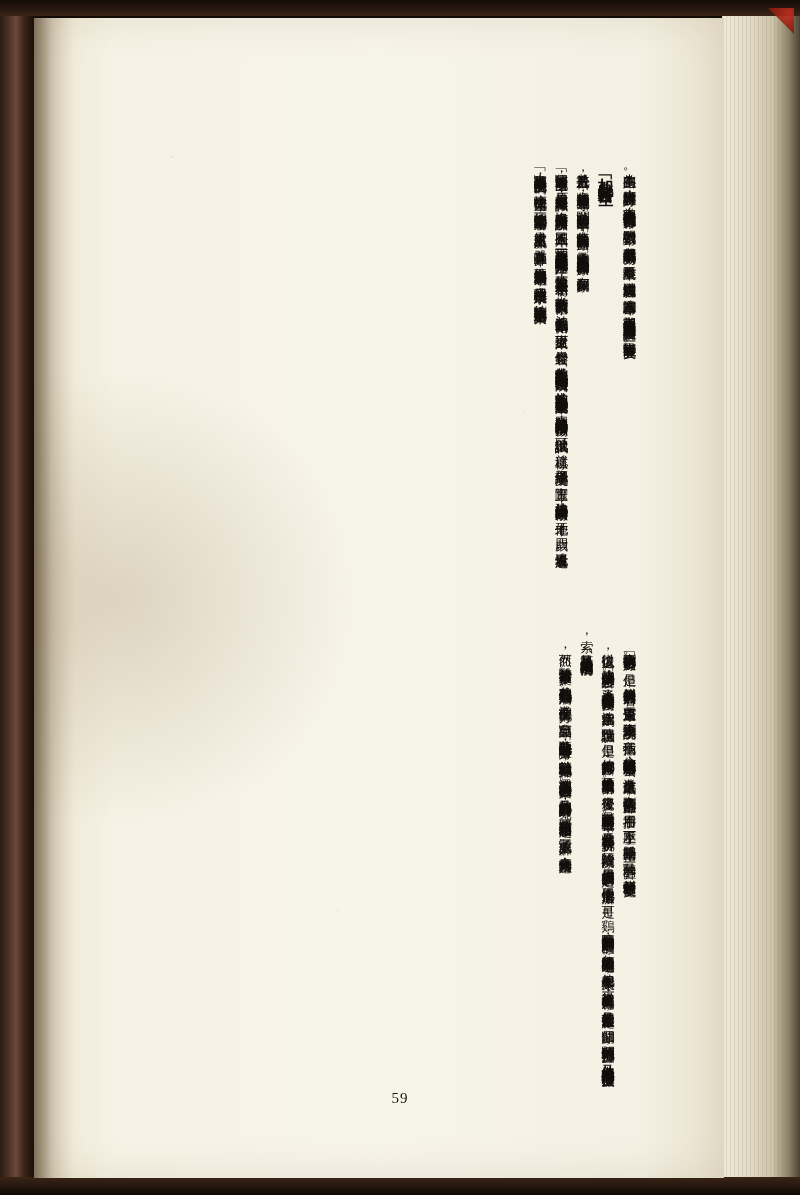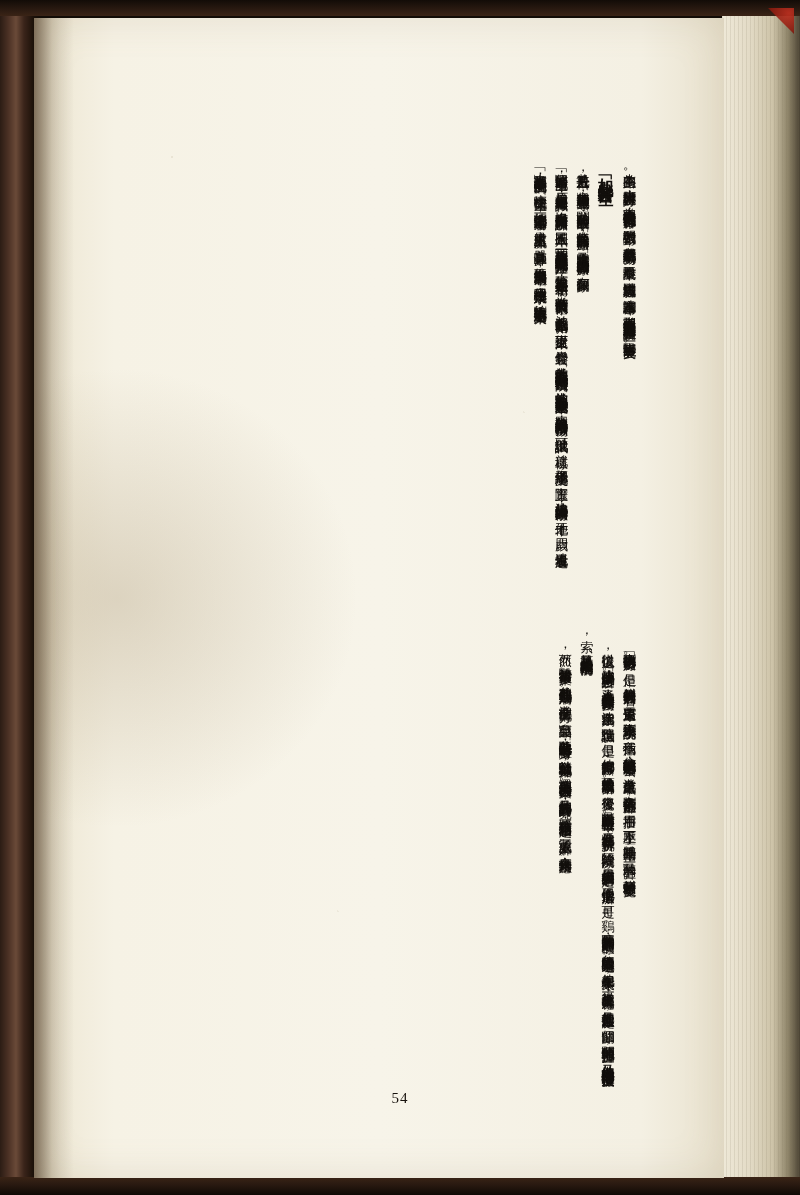--- a/index.html
+++ b/index.html
@@ -128,14 +128,14 @@
     </div>
 
     <div class="block" id="block-bottom">
       <p class="no-indent">劉素德的傷口居然「長好了」。但是，錯裂的脊骨仍然翹着，需要矯正還原。劉素德要求小沈說：「我不怕痛，你給我使勁把翹起的骨頭壓下去」，沈孝全「鼓足勇氣，在劉素德骨折的部位上，用右手捶，左手下壓，雙手同時動作，只聽「卡」的一聲，錯裂的骨頭竟整復了」。</p>
       <p>從這以後，小沈的小屋便成了「骨科診所」。為了進一步掌握接骨的方法和操作技術，沈孝全用鷄、鴨進行試驗。但是，他把家禽脚骨打斷，接上的骨頭過幾天就脫落了。後來發覺，是斷處的固定材料不符合標準。他看見一個「社員」手腕骨折，經醫院治療，是用竹尖板捆着固定的。他學會了這個辦法。可是，鷄、鴨的骨骼和人的骨骼是不一樣的，怎樣瞭解人的骨架構造呢？他想在六十二年冬天，從处相裏挖出了一具屍骨，把這具骨架搬回住處，一個關節、一個關節地把骨頭拆掉，又一件一件地把骨架組織的構造情過這樣反覆摸索，算是「熟悉了人體骨架組織的構造情況」。</p>
       <p>然而，醫治骨折需要很多藥。毛共却要他不花錢治好病。沈孝全便「自己配方，自製藥品」。毛共除要他「出門時背簍不離身，結合勞動就地採藥」外，還要他到百里外的大山去採藥。他又和隊裏的會計共同研究，將六種草藥用酒精滲在一起，製成了「土麻藥」，在病人接骨時應用。</p>
     </div>
 
   </div>
 
-  <div id="page-number">54</div>
+  <div id="page-number">59</div>
 </div>
 
 </body></html>

